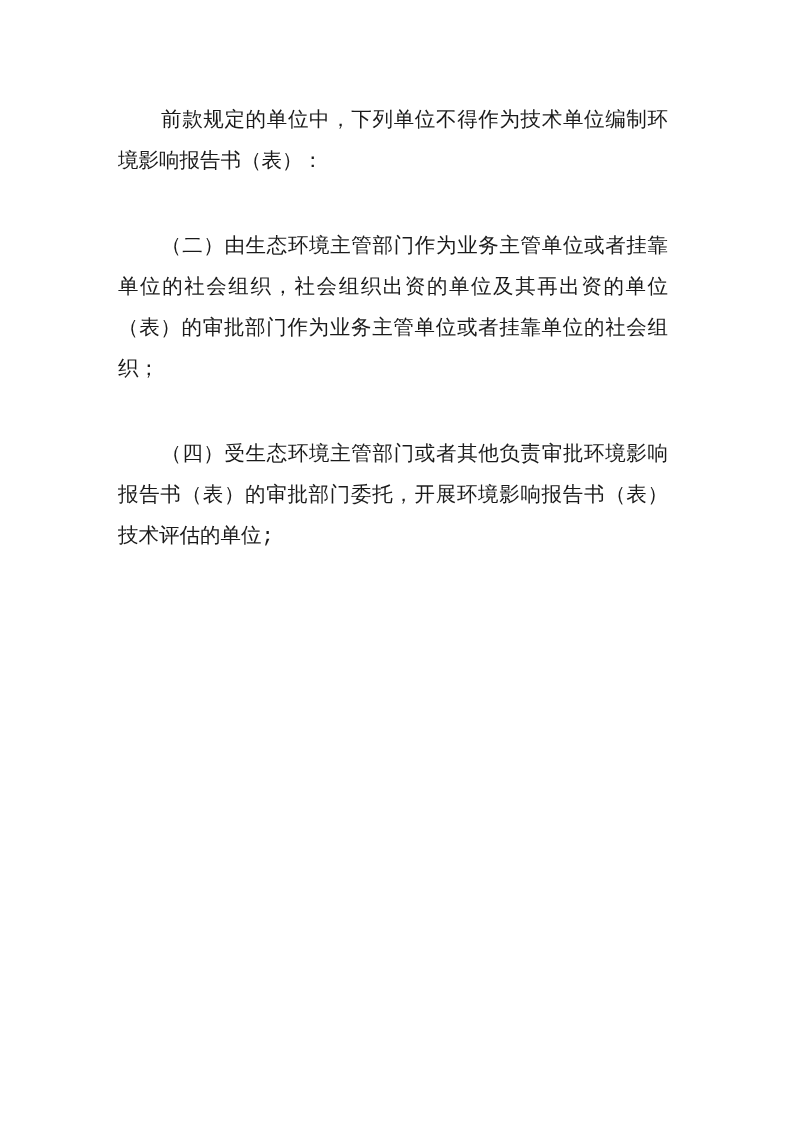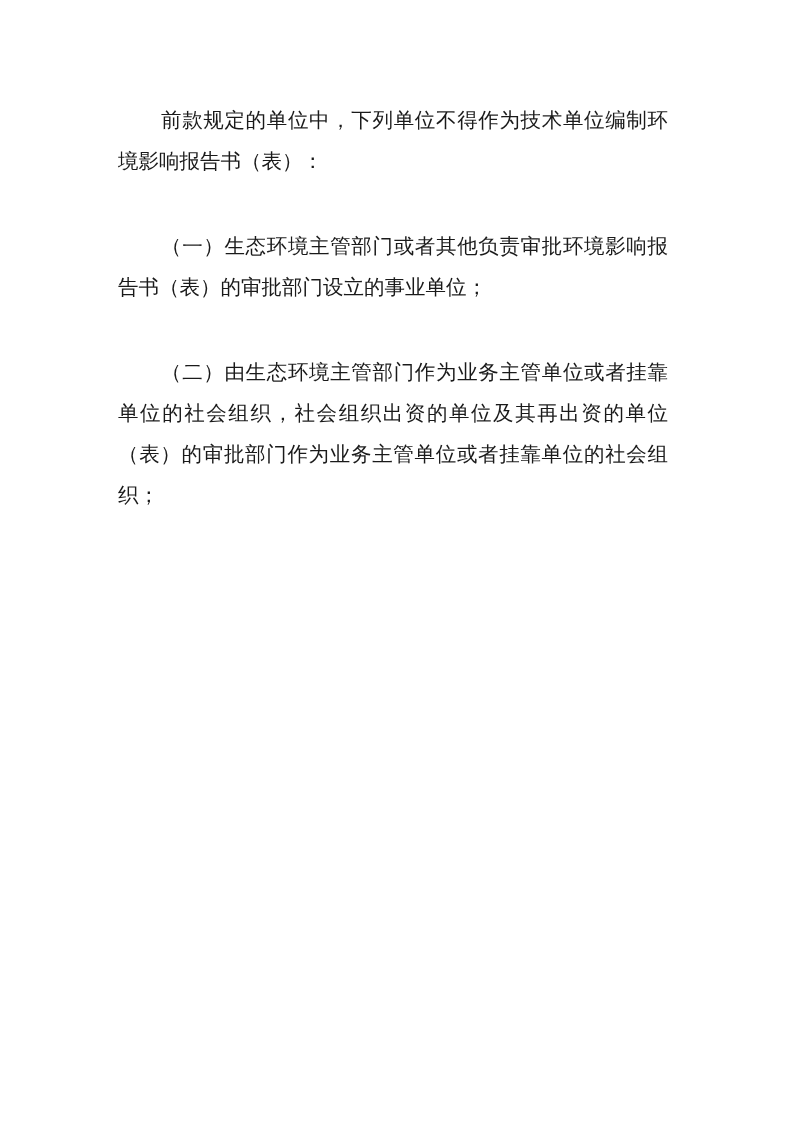--- a/index.html
+++ b/index.html
@@ -13,22 +13,23 @@
     font-size: 20.5px;
     color: #1a1a1a;
     line-height: 41px;
   }
   .para {
     margin: 0 8px 44px 0;
     text-indent: 43px;
     text-align: justify;
     text-justify: inter-character;
     word-break: break-all;
+    font-family: Liberation Mono, monospace;
   }
 </style>
 </head>
 <body>
 
 <div class="page">
   <p class="para">前款规定的单位中，下列单位不得作为技术单位编制环境影响报告书（表）：</p>
-  <p class="para">（一）生态环境主管部门或者其他负责审批环境影响报告书（表）的审批部门设立的事业单位；</p>
   <p class="para">（二）由生态环境主管部门作为业务主管单位或者挂靠单位的社会组织，社会组织出资的单位及其再出资的单位（表）的审批部门作为业务主管单位或者挂靠单位的社会组织；</p>
+  <p class="para">（四）受生态环境主管部门或者其他负责审批环境影响报告书（表）的审批部门委托，开展环境影响报告书（表）技术评估的单位;</p>
 </div>
 
 </body></html>

